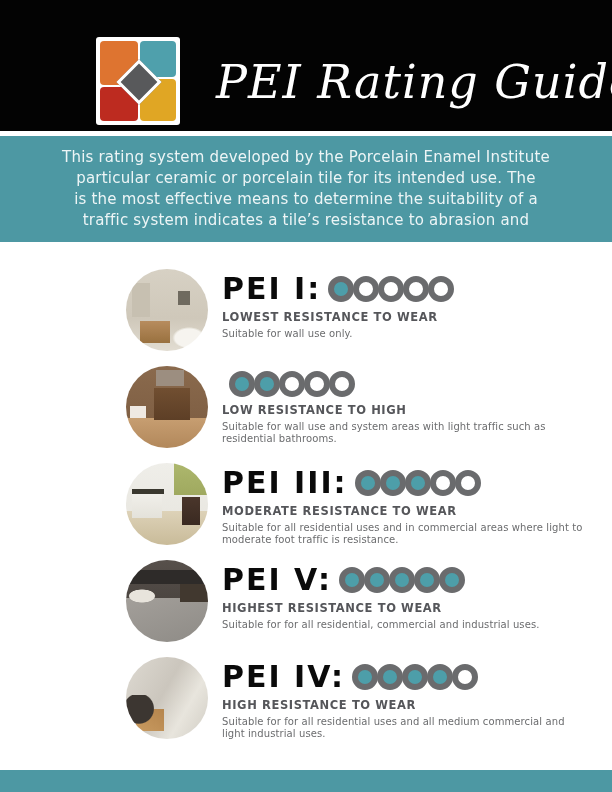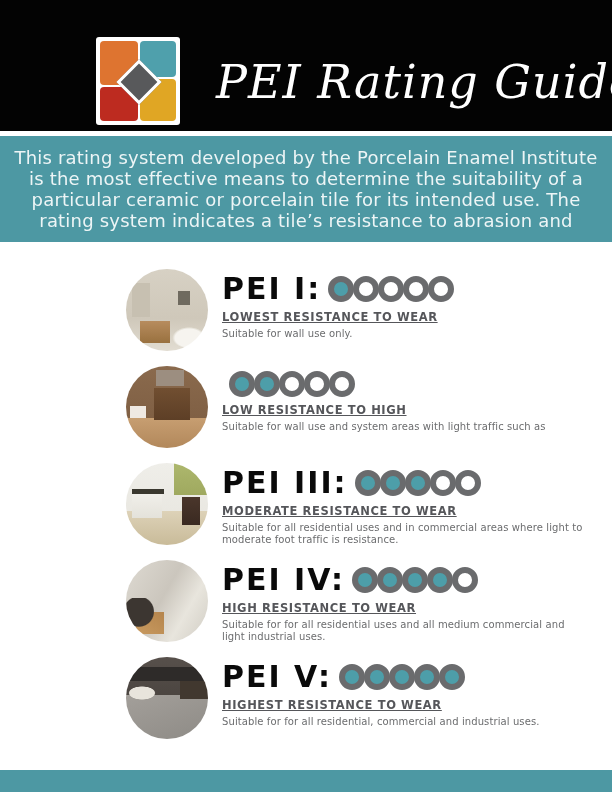--- a/index.html
+++ b/index.html
@@ -23,21 +23,21 @@
     position:absolute;left:200px;top:40px;margin:16px;width:400px;
     font-family:"DejaVu Serif",serif;font-style:italic;font-weight:400;
     font-size:46px;line-height:52px;color:#ffffff;letter-spacing:1px;white-space:nowrap;
   }
   
   .intro-band{
     position:absolute;left:0;top:136px;width:612px;height:106px;
     background:var(--band-teal);color:#EDF5F6;
     display:flex;flex-direction:column;justify-content:center;align-items:center;
   }
-  .intro-band p{margin:0;font-size:18px;line-height:21px;text-align:left;letter-spacing:0.2px;}
+  .intro-band p{margin:0;font-size:15px;line-height:21px;text-align:left;letter-spacing:0.2px;}
   
   .ratings{position:absolute;left:0;top:268px;width:612px;}
   .row{position:relative;height:97px;}
   .photo{
     position:absolute;left:126px;top:1px;width:82px;height:82px;border-radius:50%;
     overflow:hidden;background-repeat:no-repeat;
   }
   .info{position:absolute;left:222px;top:6px;width:370px;}
   .headline{display:flex;align-items:center;}
   .headline h2{
@@ -45,21 +45,21 @@
     letter-spacing:2px;white-space:nowrap;
   }
   .dots{display:flex;margin-left:7px;}
   .dot{
     box-sizing:border-box;width:26px;height:26px;border-radius:50%;
     border:6px solid var(--dot-gray);background:#ffffff;margin-right:-1px;flex:0 0 auto;
   }
   .dot.filled{background:var(--dot-teal);}
   .info h3{
     margin:6px 0 0 0;font-size:11.5px;font-weight:bold;color:var(--subtitle-gray);
-    letter-spacing:0.6px;white-space:nowrap;text-decoration:underline;
+    letter-spacing:0.6px;white-space:nowrap;
   }
   .desc{margin:4px 0 0 0;font-size:10px;line-height:12px;color:var(--desc-gray);letter-spacing:0.1px;}
   .desc div{white-space:nowrap;}
   
   .photo-1{
     background-image:
       linear-gradient(180deg,#b78c5e,#99713f),
       radial-gradient(ellipse at center,#f6f4ef 58%,#ddd8cc 68%,rgba(0,0,0,0) 70%),
       linear-gradient(#c7c0b1,#c7c0b1),
       linear-gradient(#6f6a5f,#6f6a5f),
@@ -120,23 +120,23 @@
       <div class="tile tile-teal"></div>
       <div class="tile tile-red"></div>
       <div class="tile tile-gold"></div>
       <div class="diamond"></div>
     </div>
     <h1 class="title">PEI Rating Guide</h1>
   </header>
 
   <div class="intro-band">
     <p>This rating system developed by the Porcelain Enamel Institute</p>
+    <p>particular ceramic or porcelain tile for its intended use. The</p>
     <p>is the most effective means to determine the suitability of a</p>
-    <p>particular ceramic or porcelain tile for its intended use. The</p>
-    <p>rating system indicates a tile’s resistance to abrasion and</p>
+    <p>traffic system indicates a tile’s resistance to abrasion and</p>
   </div>
 
   <main class="ratings">
 
     <section class="row">
       <div class="photo photo-1"></div>
       <div class="info">
         <div class="headline">
           <h2>PEI I:</h2>
           <div class="dots">
@@ -162,20 +162,21 @@
               <span class="dot filled"></span>
               <span class="dot filled"></span>
               <span class="dot"></span>
               <span class="dot"></span>
               <span class="dot"></span>
             </div>
         </div>
         <h3>LOW RESISTANCE TO HIGH</h3>
         <div class="desc">
           <div>Suitable for wall use and system areas with light traffic such as</div>
+          <div>residential bathrooms.</div>
         </div>
       </div>
     </section>
 
     <section class="row">
       <div class="photo photo-3"></div>
       <div class="info">
         <div class="headline">
           <h2>PEI III:</h2>
           <div class="dots">
@@ -188,56 +189,56 @@
         </div>
         <h3>MODERATE RESISTANCE TO WEAR</h3>
         <div class="desc">
           <div>Suitable for all residential uses and in commercial areas where light to</div>
           <div>moderate foot traffic is resistance.</div>
         </div>
       </div>
     </section>
 
     <section class="row">
+      <div class="photo photo-5"></div>
+      <div class="info">
+        <div class="headline">
+          <h2>PEI V:</h2>
+          <div class="dots">
+              <span class="dot filled"></span>
+              <span class="dot filled"></span>
+              <span class="dot filled"></span>
+              <span class="dot filled"></span>
+              <span class="dot filled"></span>
+            </div>
+        </div>
+        <h3>HIGHEST RESISTANCE TO WEAR</h3>
+        <div class="desc">
+          <div>Suitable for for all residential, commercial and industrial uses.</div>
+        </div>
+      </div>
+    </section>
+
+    <section class="row">
       <div class="photo photo-4"></div>
       <div class="info">
         <div class="headline">
           <h2>PEI IV:</h2>
           <div class="dots">
               <span class="dot filled"></span>
               <span class="dot filled"></span>
               <span class="dot filled"></span>
               <span class="dot filled"></span>
               <span class="dot"></span>
             </div>
         </div>
         <h3>HIGH RESISTANCE TO WEAR</h3>
         <div class="desc">
           <div>Suitable for for all residential uses and all medium commercial and</div>
           <div>light industrial uses.</div>
         </div>
       </div>
     </section>
 
-    <section class="row">
-      <div class="photo photo-5"></div>
-      <div class="info">
-        <div class="headline">
-          <h2>PEI V:</h2>
-          <div class="dots">
-              <span class="dot filled"></span>
-              <span class="dot filled"></span>
-              <span class="dot filled"></span>
-              <span class="dot filled"></span>
-              <span class="dot filled"></span>
-            </div>
-        </div>
-        <h3>HIGHEST RESISTANCE TO WEAR</h3>
-        <div class="desc">
-          <div>Suitable for for all residential, commercial and industrial uses.</div>
-        </div>
-      </div>
-    </section>
-
   </main>
 
   <footer class="footer-bar"></footer>
 </div>
 
 </body></html>

